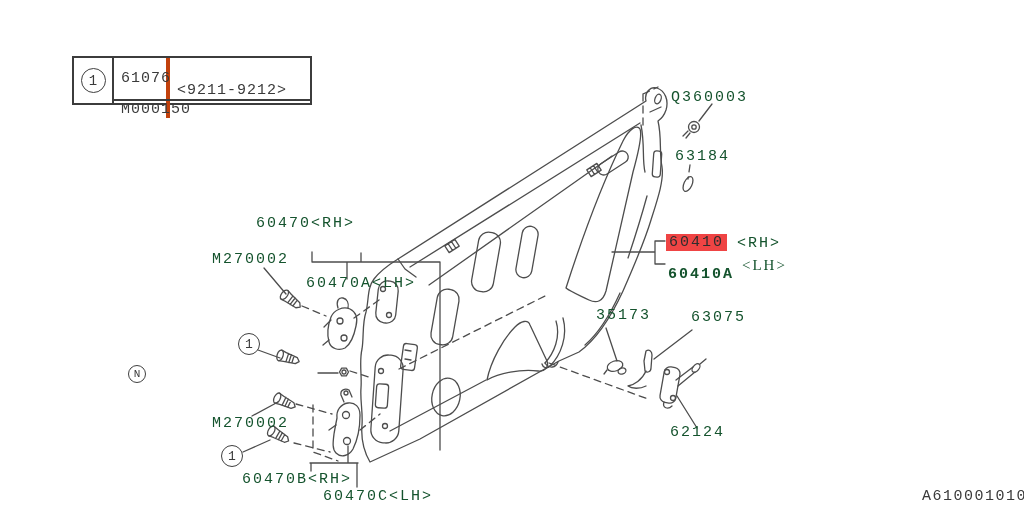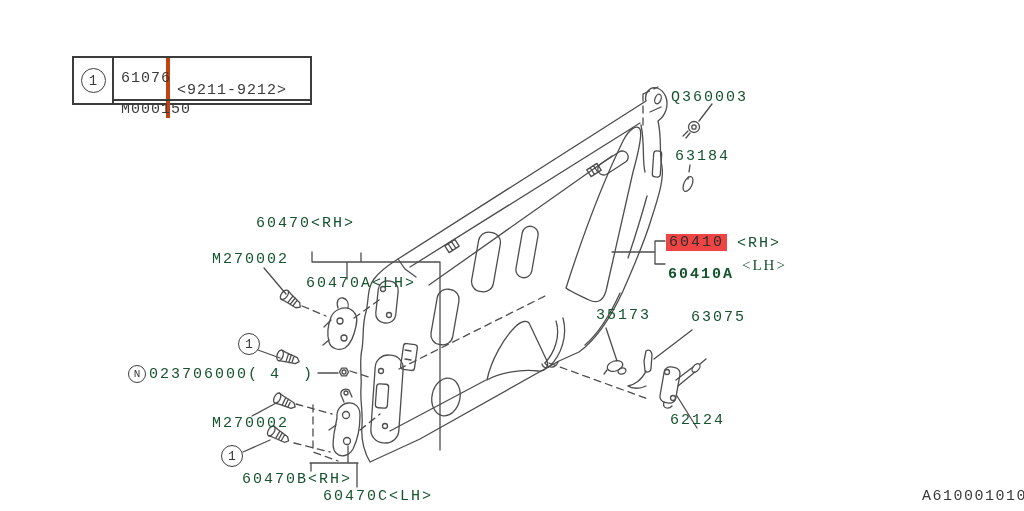--- a/index.html
+++ b/index.html
@@ -249,24 +249,23 @@
   <div class="label" style="left:671px;top:89px;">Q360003</div>
   <div class="label" style="left:675px;top:148px;">63184</div>
 
   <div class="label hl" style="left:666px;top:234px;">60410</div>
   <div class="label" style="left:737px;top:235px;">&lt;RH&gt;</div>
   <div class="label" style="left:668px;top:266px;font-weight:bold;">60410A</div>
   <div class="label" style="left:742px;top:257px;font-family:Liberation Serif, serif;">&lt;LH&gt;</div>
 
   <div class="label" style="left:596px;top:307px;">35173</div>
   <div class="label" style="left:676px;top:309px;margin-left:15px;">63075</div>
-  <div class="label" style="left:670px;top:412px;">62124</div>
+  <div class="label" style="left:670px;top:424px;">62124</div>
 
   <div class="circle-num c18" style="left:128px;top:365px;">N</div>
-  <div class="label" style="left:149px;top:366px;">023706000( 4  )</div>
 
   <div class="circle-num c22" style="left:238px;top:333px;">1</div>
   <div class="circle-num c22" style="left:221px;top:445px;">1</div>
 
   <div class="label" style="left:212px;top:415px;">M270002</div>
   <div class="label" style="left:242px;top:471px;">60470B&lt;RH&gt;</div>
   <div class="label" style="left:323px;top:488px;">60470C&lt;LH&gt;</div>
 
   <div class="footer-code" style="left:922px;top:488px;">A610001010</div>
 </div>

